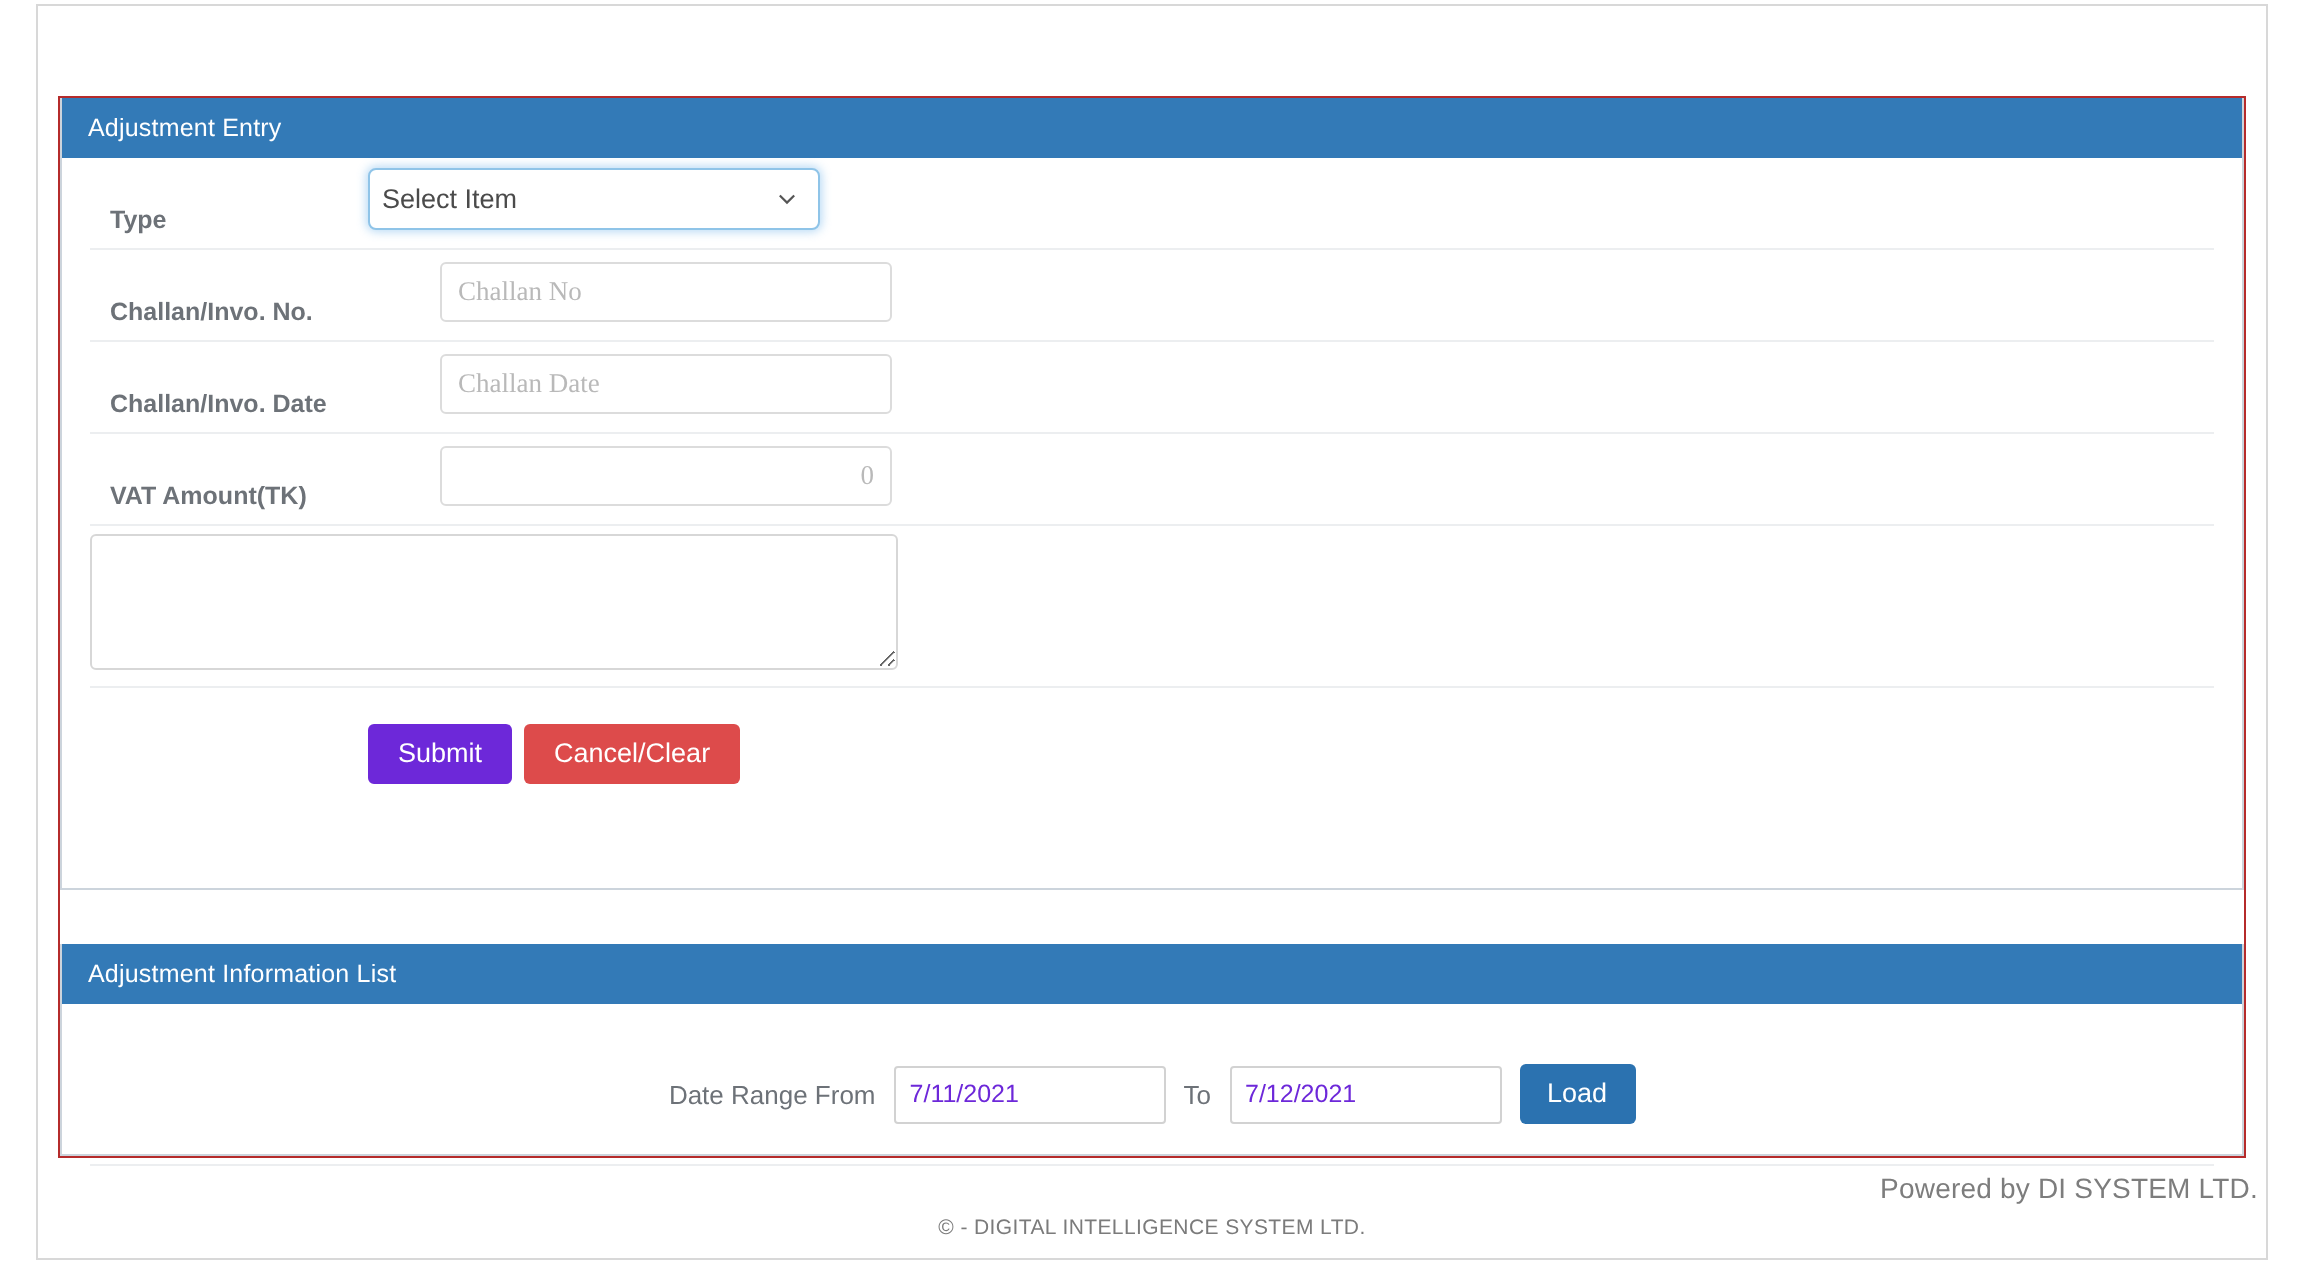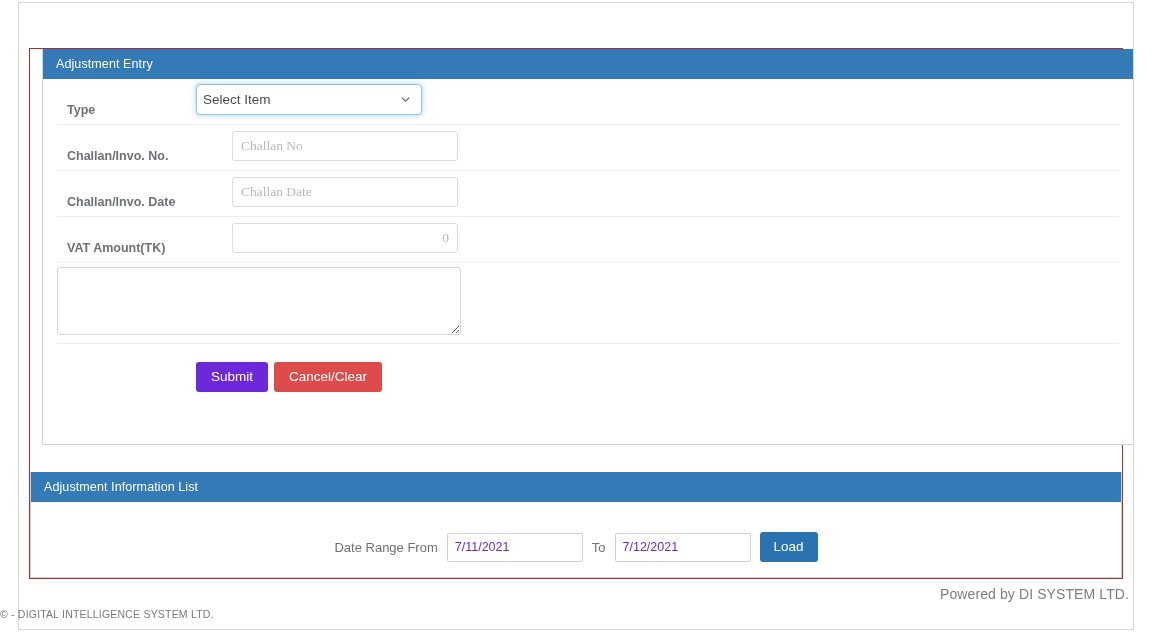--- a/index.html
+++ b/index.html
@@ -41,21 +41,21 @@
     font-size: 12.5px;
     padding: 7px 0 7px 13px;
     line-height: 16px;
     letter-spacing: .1px;
   }
   .panel-body { padding: 0; }
 
   
   .panel-entry {
     position: absolute;
-    left: 12px; top: 0;
+    left: 0; top: 0;
     width: 1092px; height: 396px;
   }
   .panel-list {
     position: absolute;
     left: 0; top: 423px;
     width: 1092px; height: 106px;
   }
 
   
   .form-row {
@@ -185,21 +185,21 @@
     right: 4px;
     top: 583px;
     font-size: 14px;
     color: #7d7d7d;
     letter-spacing: .1px;
   }
   .copyright {
     position: absolute;
     left: 0; right: 0;
     top: 608px;
-    text-align: left;
+    text-align: center;
     font-size: 10.5px;
     color: #7b7b7b;
     letter-spacing: .2px;
   }
 </style>
 </head>
 <body>
 
 <div class="page-frame">
 

